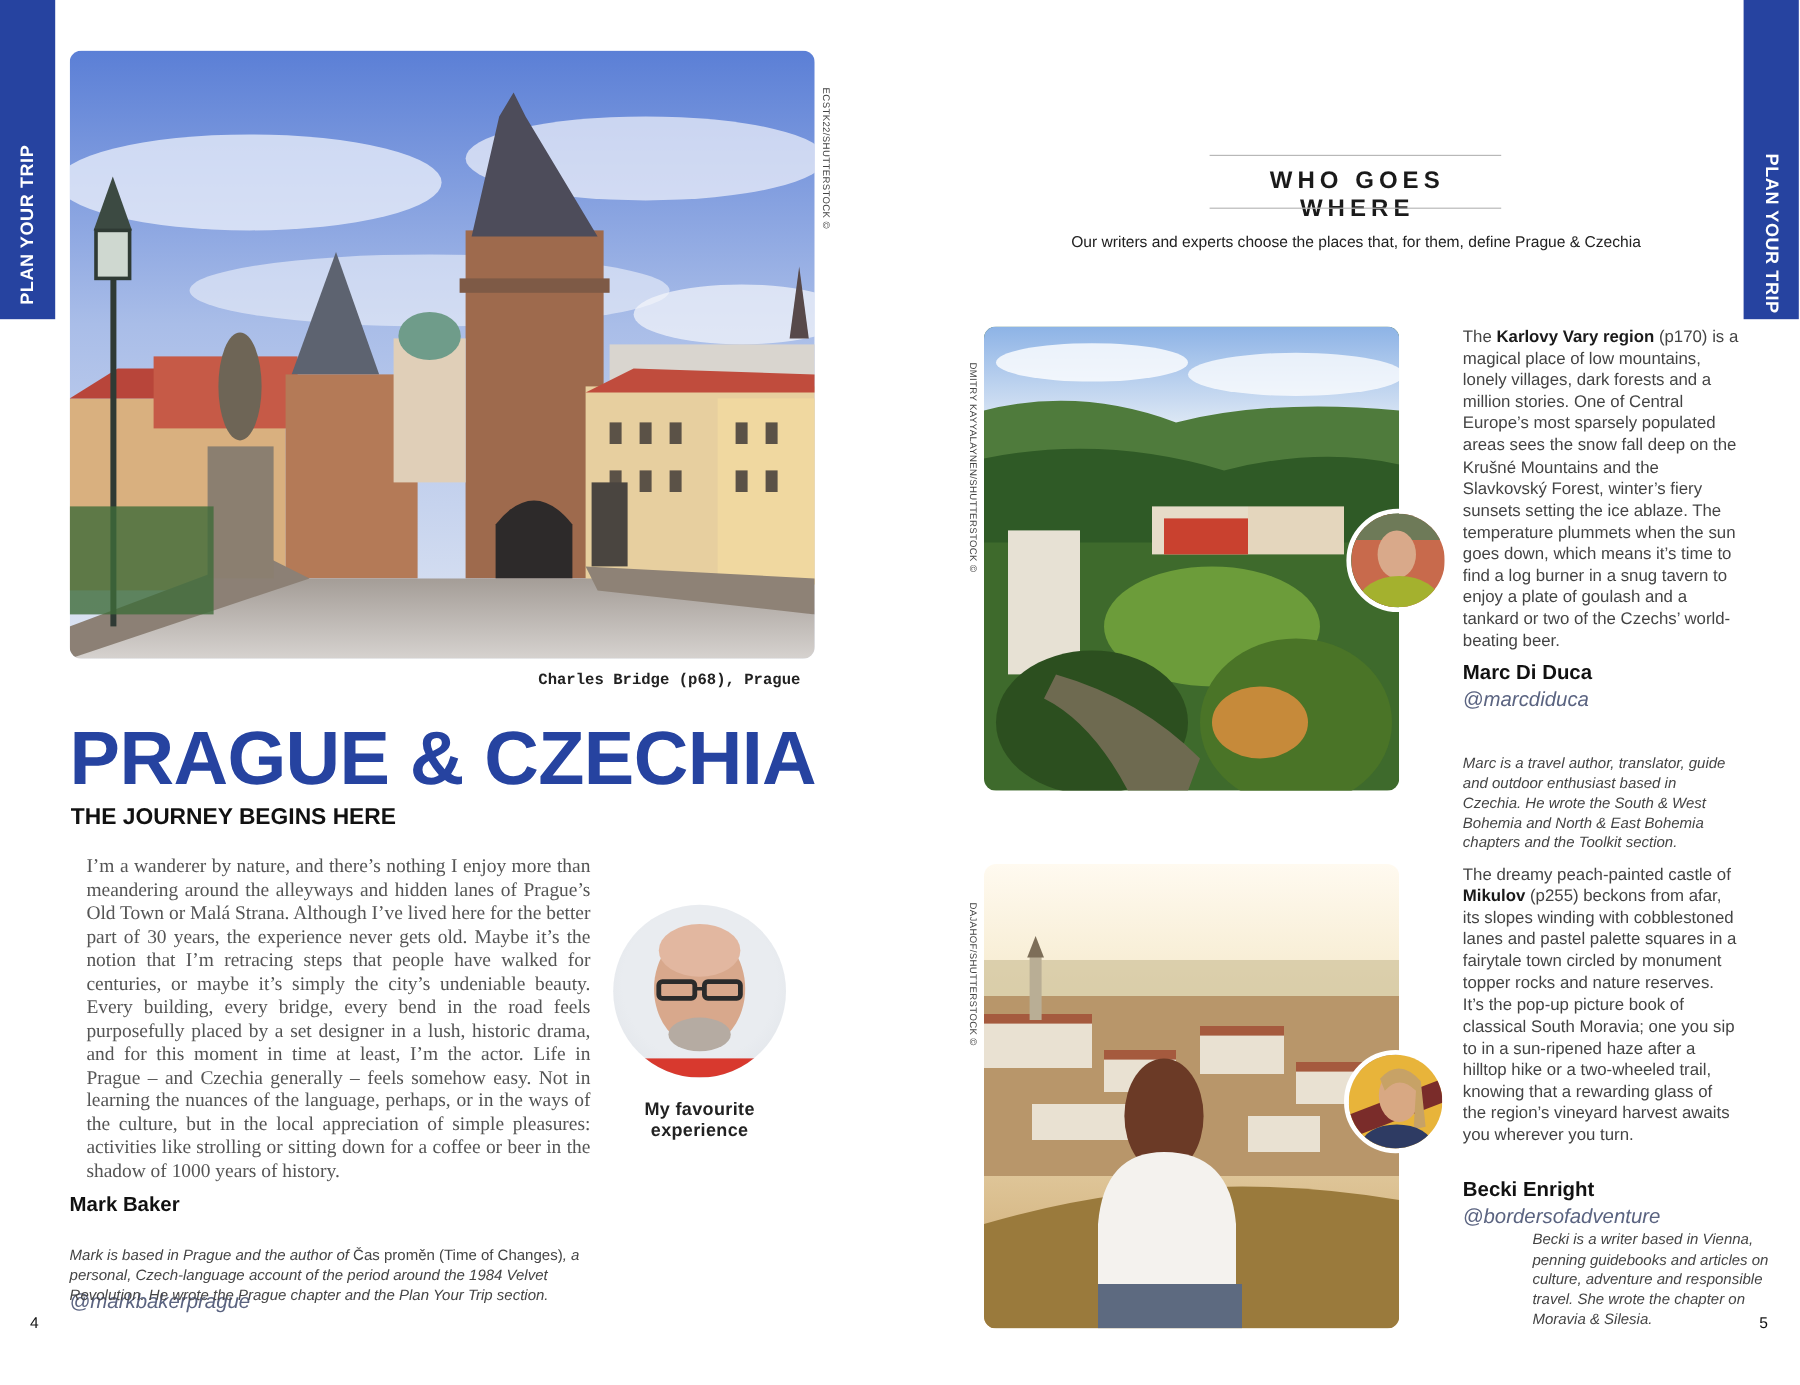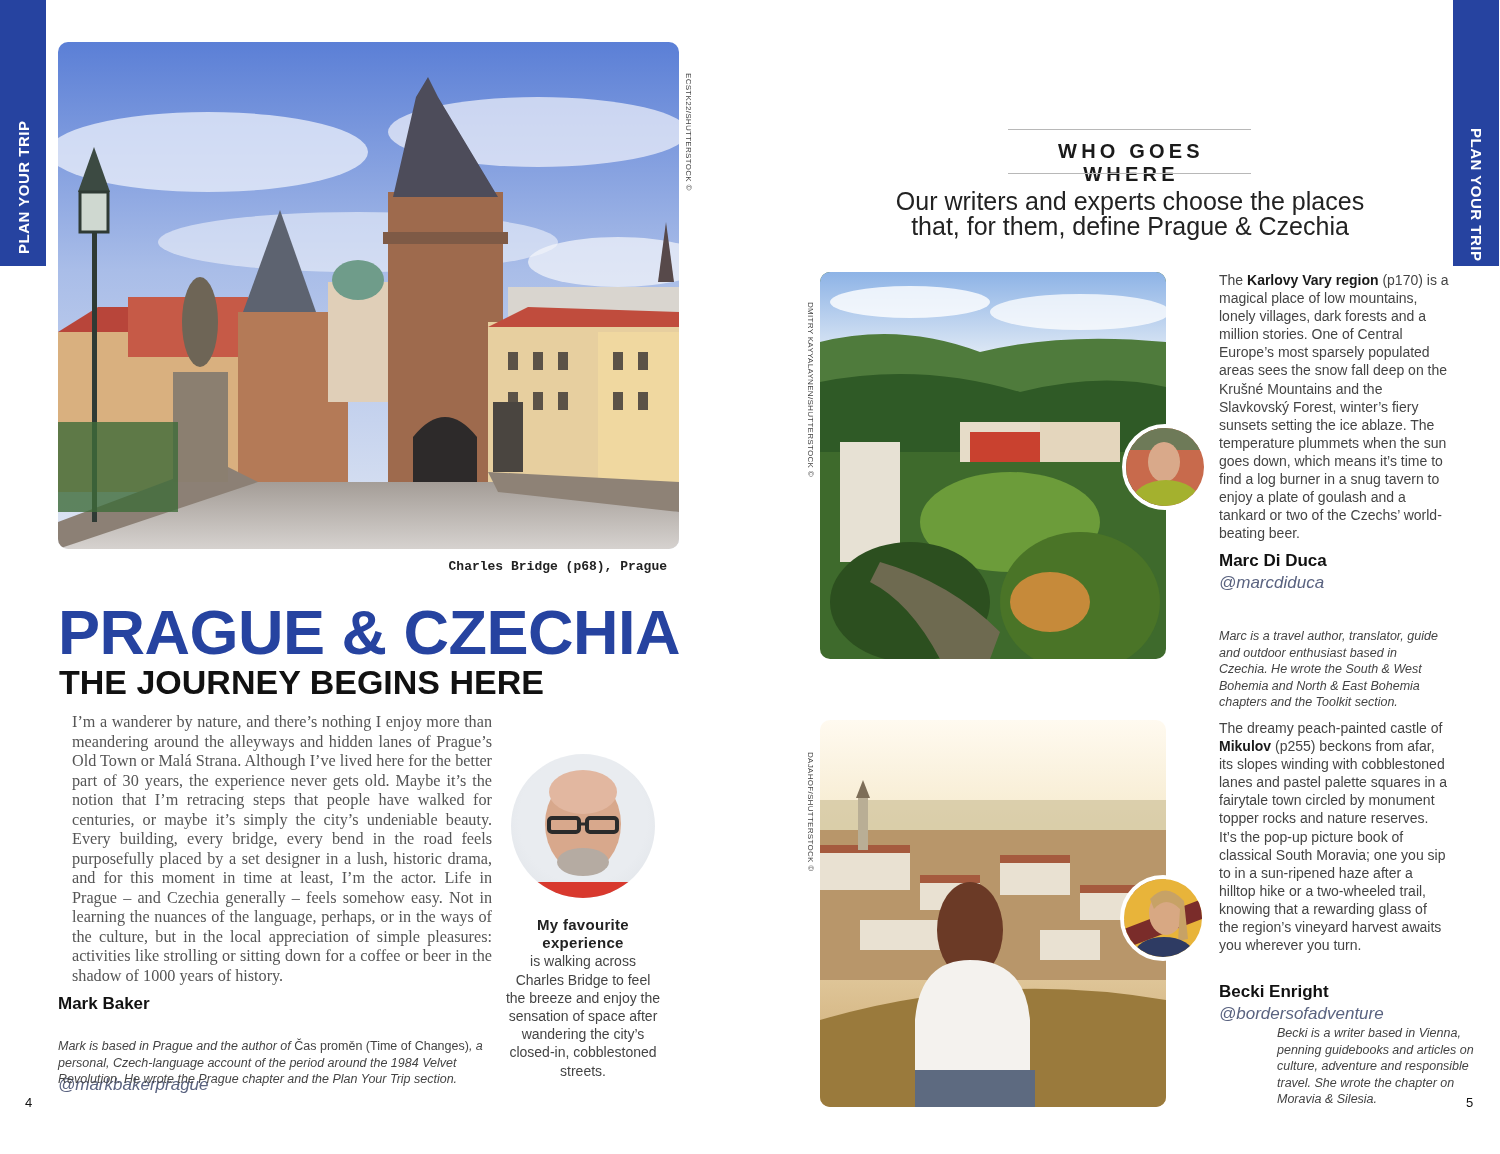--- a/index.html
+++ b/index.html
@@ -12,37 +12,37 @@
   .tab-text { position: absolute; color: #fff; font-weight: 700; font-size: 15px; letter-spacing: 0.5px; white-space: nowrap; }
   .tab-left .tab-text { left: 23px; bottom: 12px; transform-origin: left bottom; transform: rotate(-90deg) translateY(50%); }
   .tab-right .tab-text { left: 23px; top: 128px; transform-origin: left top; transform: rotate(90deg) translateY(-50%); }
 
   .photo { position: absolute; border-radius: 10px; overflow: hidden; }
   .credit { position: absolute; font-size: 8px; color: #444; white-space: nowrap; letter-spacing: 0.3px; transform-origin: left top; transform: rotate(90deg); }
 
   .caption { position: absolute; left: 420px; top: 559px; width: 247px; text-align: right; font-size: 13px; font-weight: 700; color: #222; font-family: Liberation Mono, monospace; }
 
   .main-title { position: absolute; left: 58px; top: 596px; font-size: 63px; font-weight: 700; color: #2643a0; letter-spacing: -0.5px; line-height: 72px; white-space: nowrap; text-align: right; }
-  .sub-title { position: absolute; left: 59px; top: 666px; font-size: 34px; font-weight: 700; color: #111; line-height: 32px; }
+  .sub-title { position: absolute; left: 59px; top: 666px; font-size: 19px; font-weight: 700; color: #111; line-height: 32px; }
 
   .intro { position: absolute; left: 58px; top: 713px; width: 420px; font-family: "Liberation Serif", serif; font-size: 16.2px; line-height: 19.5px; color: #555; text-align: justify; margin-left: 14px; }
 
   .author-name { position: absolute; font-size: 17px; font-weight: 700; color: #111; }
   .author-handle { position: absolute; font-size: 17px; font-style: italic; color: #5a6380; }
   .author-bio { position: absolute; font-size: 12.5px; font-style: italic; line-height: 16.6px; color: #444; }
 
   .avatar-big { position: absolute; left: 511px; top: 754px; width: 144px; height: 144px; border-radius: 50%; background: radial-gradient(circle at 50% 45%, #e9ecf0 0 60%, #dde1e6 100%); overflow: hidden; }
   .avatar-small { position: absolute; width: 86px; height: 86px; border-radius: 50%; border: 4px solid #fff; overflow: hidden; }
 
   .fav { position: absolute; left: 505px; top: 916px; width: 156px; text-align: center; font-size: 14px; line-height: 18.2px; color: #444; }
   .fav-title { font-weight: 700; color: #222; font-size: 15px; letter-spacing: 0.3px; }
 
   .wgw-rule { position: absolute; left: 1008px; width: 243px; height: 1px; background: #b8b8b8; }
   .wgw-title { position: absolute; left: 1008px; top: 140px; width: 246px; text-align: center; font-size: 20px; font-weight: 700; letter-spacing: 4.2px; color: #1a1a1a; }
-  .wgw-sub { position: absolute; left: 890px; top: 189px; width: 480px; text-align: center; font-size: 25px; line-height: 25px; color: #222; }
+  .wgw-sub { position: absolute; left: 890px; top: 189px; width: 480px; text-align: center; font-size: 13px; line-height: 25px; color: #222; }
 
   .place-text { position: absolute; left: 1219px; width: 230px; font-size: 14px; line-height: 18.1px; color: #444; }
   .place-text b { color: #1a1a1a; }
 
   .page-num { position: absolute; font-size: 13px; color: #111; }
 </style>
 </head>
 <body>
 
 <div class="tab tab-left">
@@ -141,21 +141,20 @@
     <rect x="38" y="64" width="30" height="14" rx="3" fill="none" stroke="#2b2b2b" stroke-width="4"></rect>
     <rect x="76" y="64" width="30" height="14" rx="3" fill="none" stroke="#2b2b2b" stroke-width="4"></rect>
     <line x1="68" y1="70" x2="76" y2="70" stroke="#2b2b2b" stroke-width="3"></line>
     <ellipse cx="72" cy="108" rx="26" ry="14" fill="#b5aba2"></ellipse>
     <rect x="25" y="128" width="94" height="20" fill="#d8392e"></rect>
   </svg>
 </div>
 
 <div class="fav">
   <div class="fav-title">My favourite experience</div>
-  <div>is walking across Charles Bridge to feel the breeze and enjoy the sensation of space after wandering the city’s closed-in, cobblestoned streets.</div>
 </div>
 
 <div class="page-num" style="left:25px; top:1095px;">4</div>
 
 <div class="wgw-rule" style="top:129px;"></div>
 <div class="wgw-title">WHO GOES WHERE</div>
 <div class="wgw-rule" style="top:173px;"></div>
 <p class="wgw-sub">Our writers and experts choose the places that, for them, define Prague &amp; Czechia</p>
 
 <div class="credit" style="left:815px; top:302px;">DMITRY KAYYALAYNEN/SHUTTERSTOCK ©</div>

